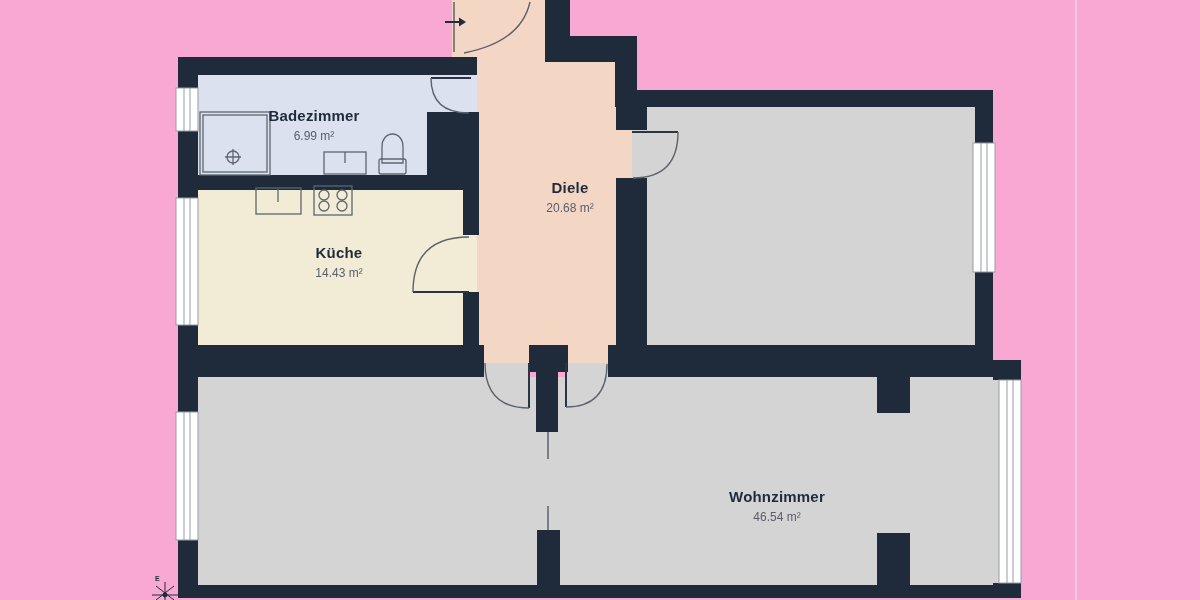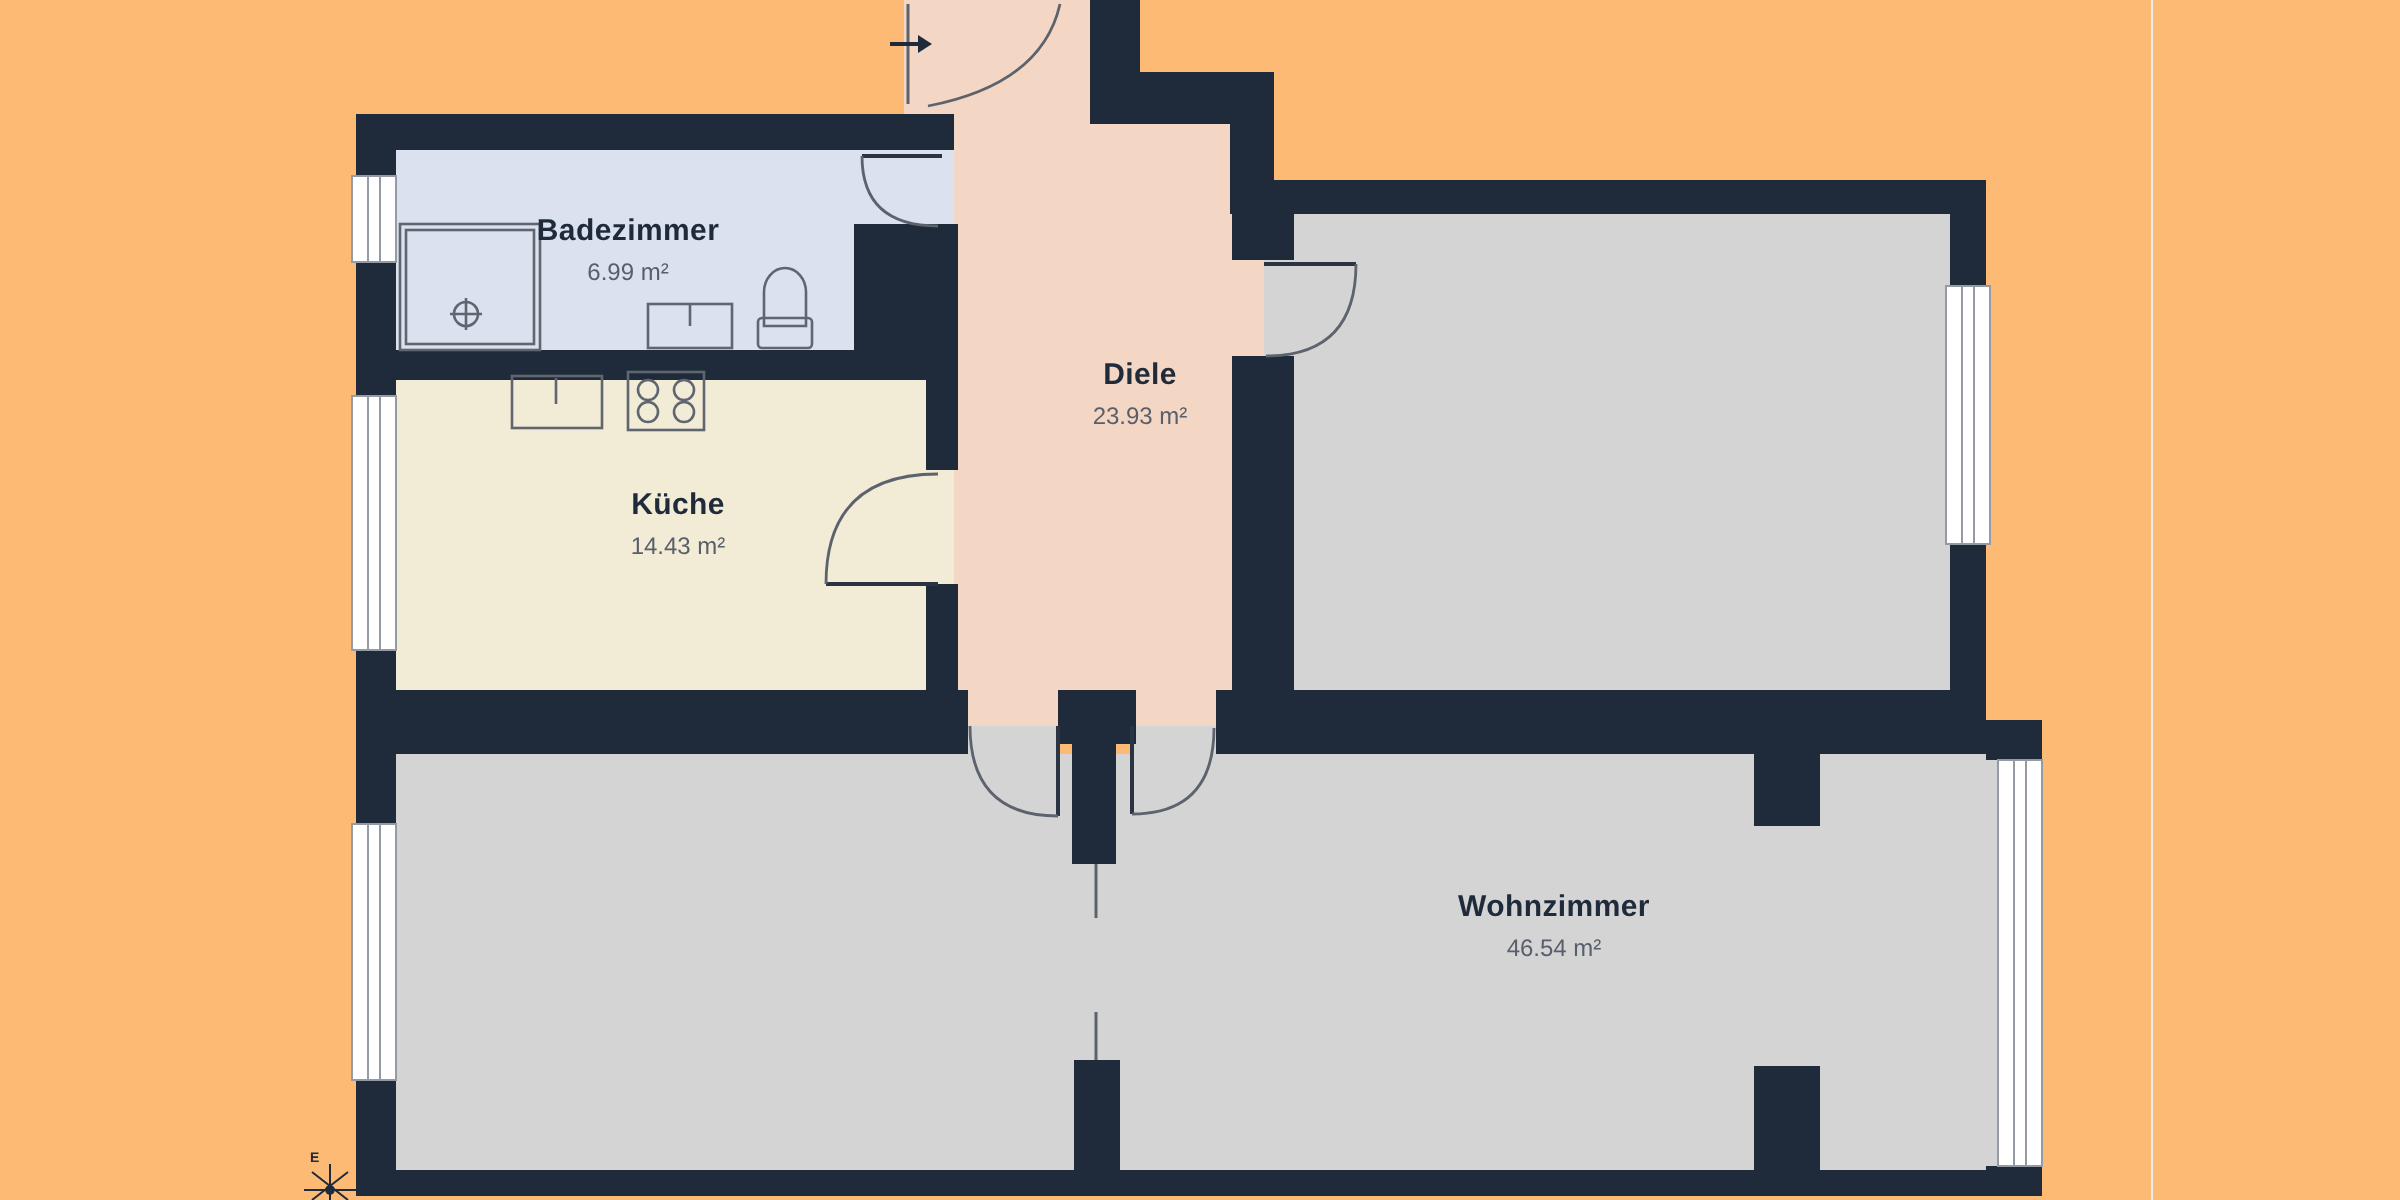--- a/index.html
+++ b/index.html
@@ -1,17 +1,17 @@
 <!DOCTYPE html>
 <html style="--wall: #1f2b3a; --bath: #dbe1ee; --kitchen: #f2ebd5; --hall: #f3d6c4; --room: #d4d4d5; --winline: #959ba4; --leaf: #2a3442; --arcline: #5c636d; --fixline: #5f666f; --label: #1f2b3a; --sublabel: #585f6b;"><head>
 <meta charset="utf-8">
 <style>
   html,body{margin:0;padding:0;background:#ffffff;}
   #stage{
-    position:relative;width:1200px;height:600px;background:#fdba74;
+    position:relative;width:1200px;height:600px;background:#f9a8d4;
     overflow:hidden;font-family:"Liberation Sans", sans-serif;
   }
   #plan-svg{position:absolute;left:0;top:0;}
   .wall{fill:var(--wall);}
   .f-bath{fill:var(--bath);}
   .f-kitchen{fill:var(--kitchen);}
   .f-hall{fill:var(--hall);}
   .f-room{fill:var(--room);}
   .win{fill:#ffffff;stroke:var(--winline);stroke-width:1;}
   .winline{stroke:var(--winline);stroke-width:1;fill:none;}
@@ -183,19 +183,19 @@
   <div class="room-label" style="left:314px;top:126px">
     <div class="rn">Badezimmer</div>
     <div class="ra">6.99 m²</div>
   </div>
   <div class="room-label" style="left:339px;top:263px">
     <div class="rn">Küche</div>
     <div class="ra">14.43 m²</div>
   </div>
   <div class="room-label" style="left:570px;top:198px">
     <div class="rn">Diele</div>
-    <div class="ra">23.93 m²</div>
-  </div>
-  <div class="room-label" style="left:777px;top:464px">
+    <div class="ra">20.68 m²</div>
+  </div>
+  <div class="room-label" style="left:777px;top:507px">
     <div class="rn">Wohnzimmer</div>
     <div class="ra">46.54 m²</div>
   </div>
 </div>
 
 </body></html>

